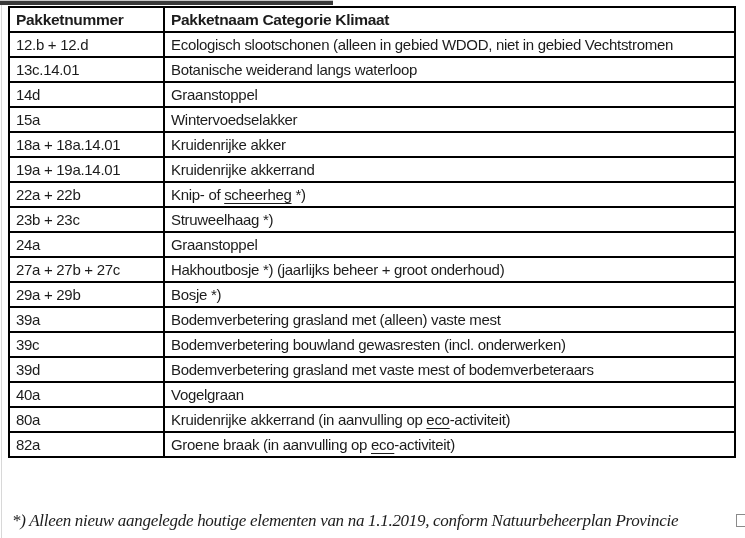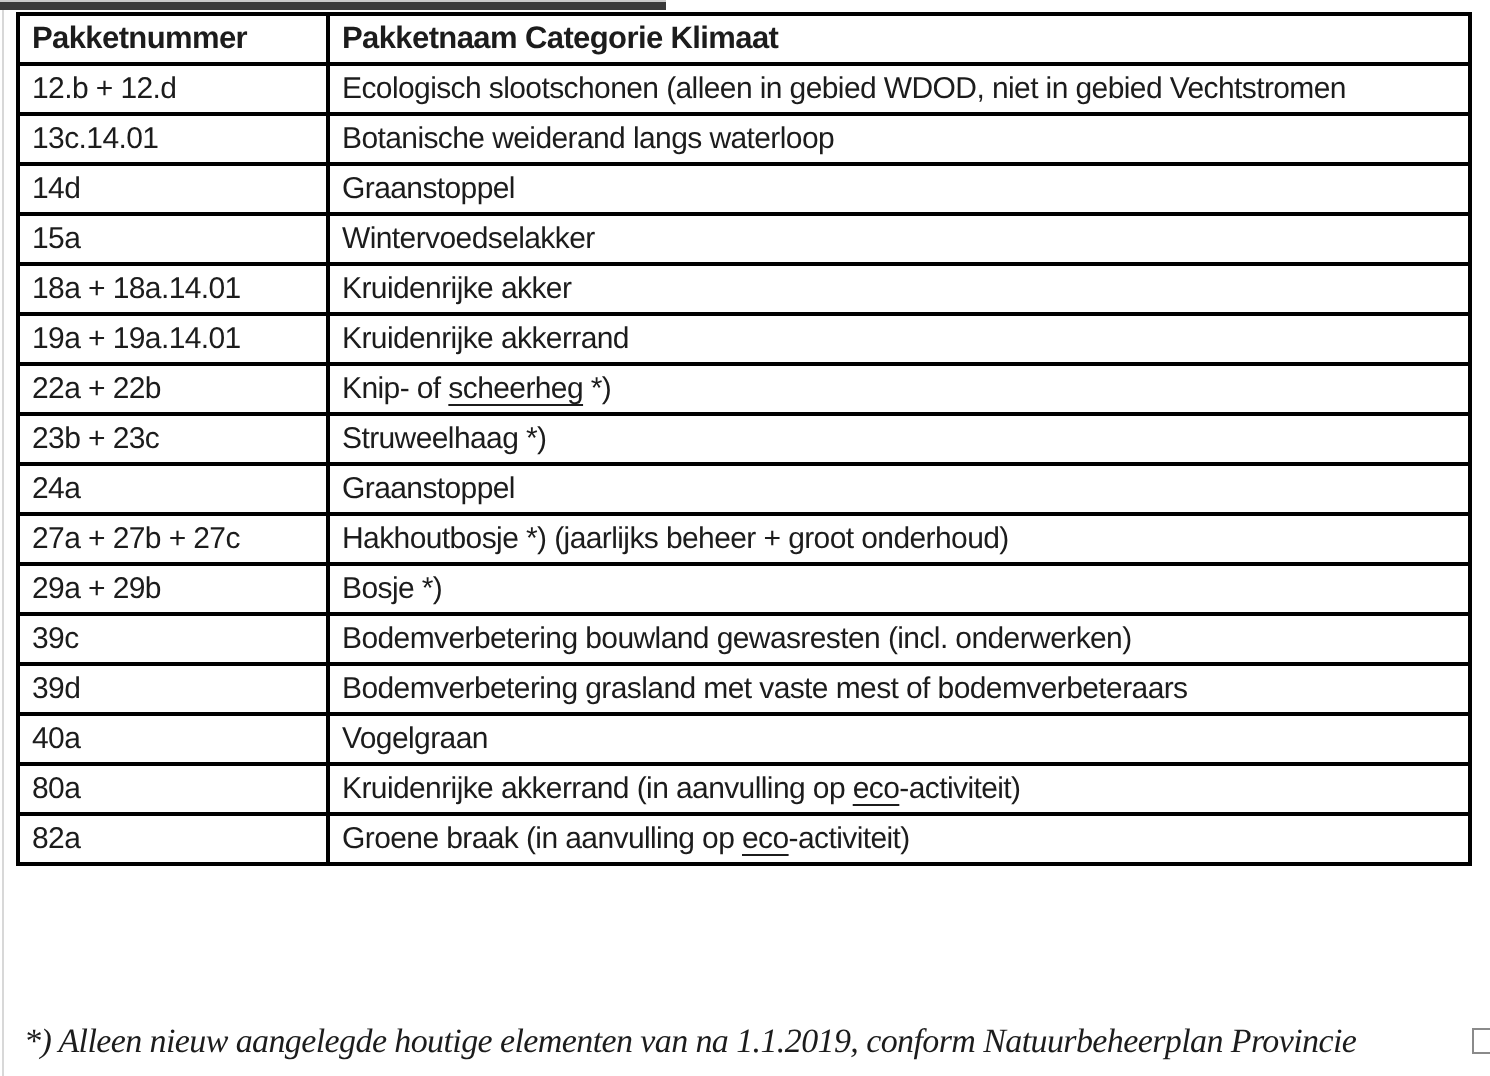--- a/index.html
+++ b/index.html
@@ -147,20 +147,24 @@
       </tr>
       <tr>
         <td>27a + 27b + 27c</td>
         <td><span>Hakhoutbosje *) (jaarlijks beheer + groot onderhoud)</span></td>
       </tr>
       <tr>
         <td>29a + 29b</td>
         <td><span>Bosje *)</span></td>
       </tr>
       <tr>
+        <td>39a</td>
+        <td><span>Bodemverbetering grasland met (alleen) vaste mest</span></td>
+      </tr>
+      <tr>
         <td>39c</td>
         <td><span>Bodemverbetering bouwland gewasresten (incl. onderwerken)</span></td>
       </tr>
       <tr>
         <td>39d</td>
         <td><span>Bodemverbetering grasland met vaste mest of bodemverbeteraars</span></td>
       </tr>
       <tr>
         <td>40a</td>
         <td><span>Vogelgraan</span></td>

